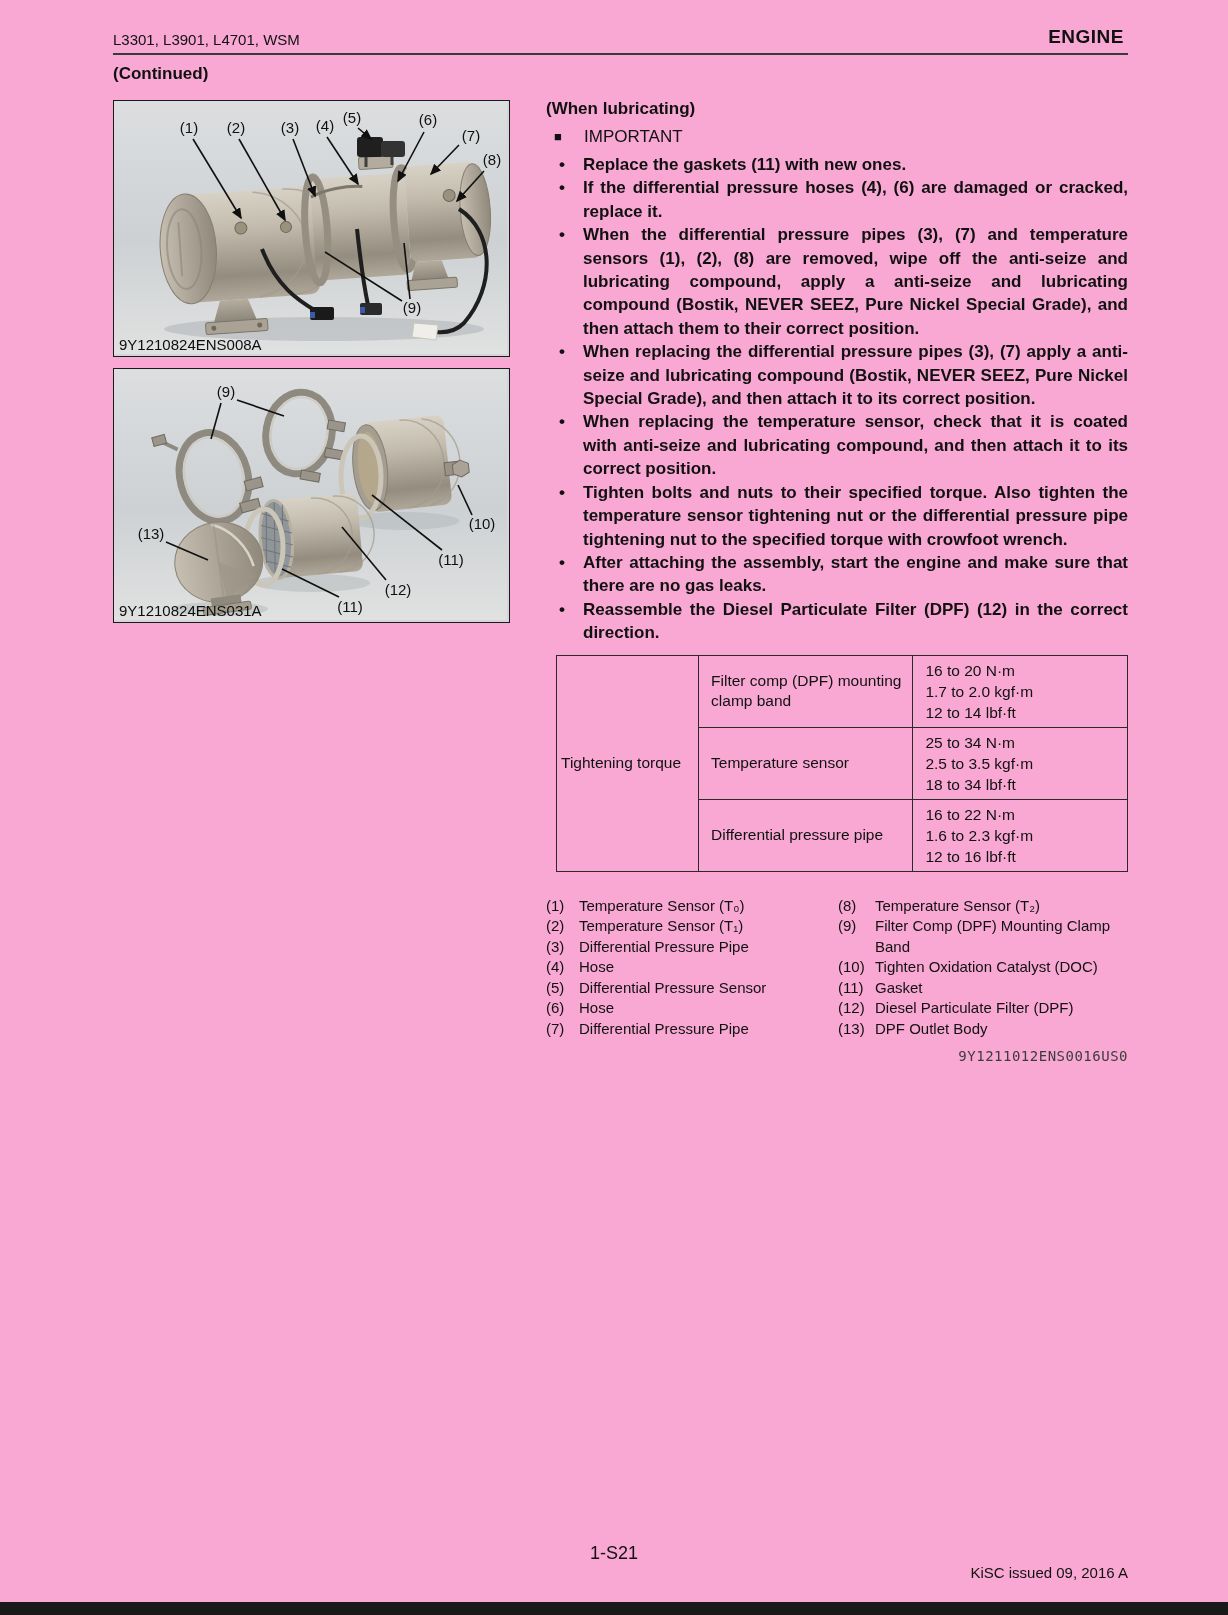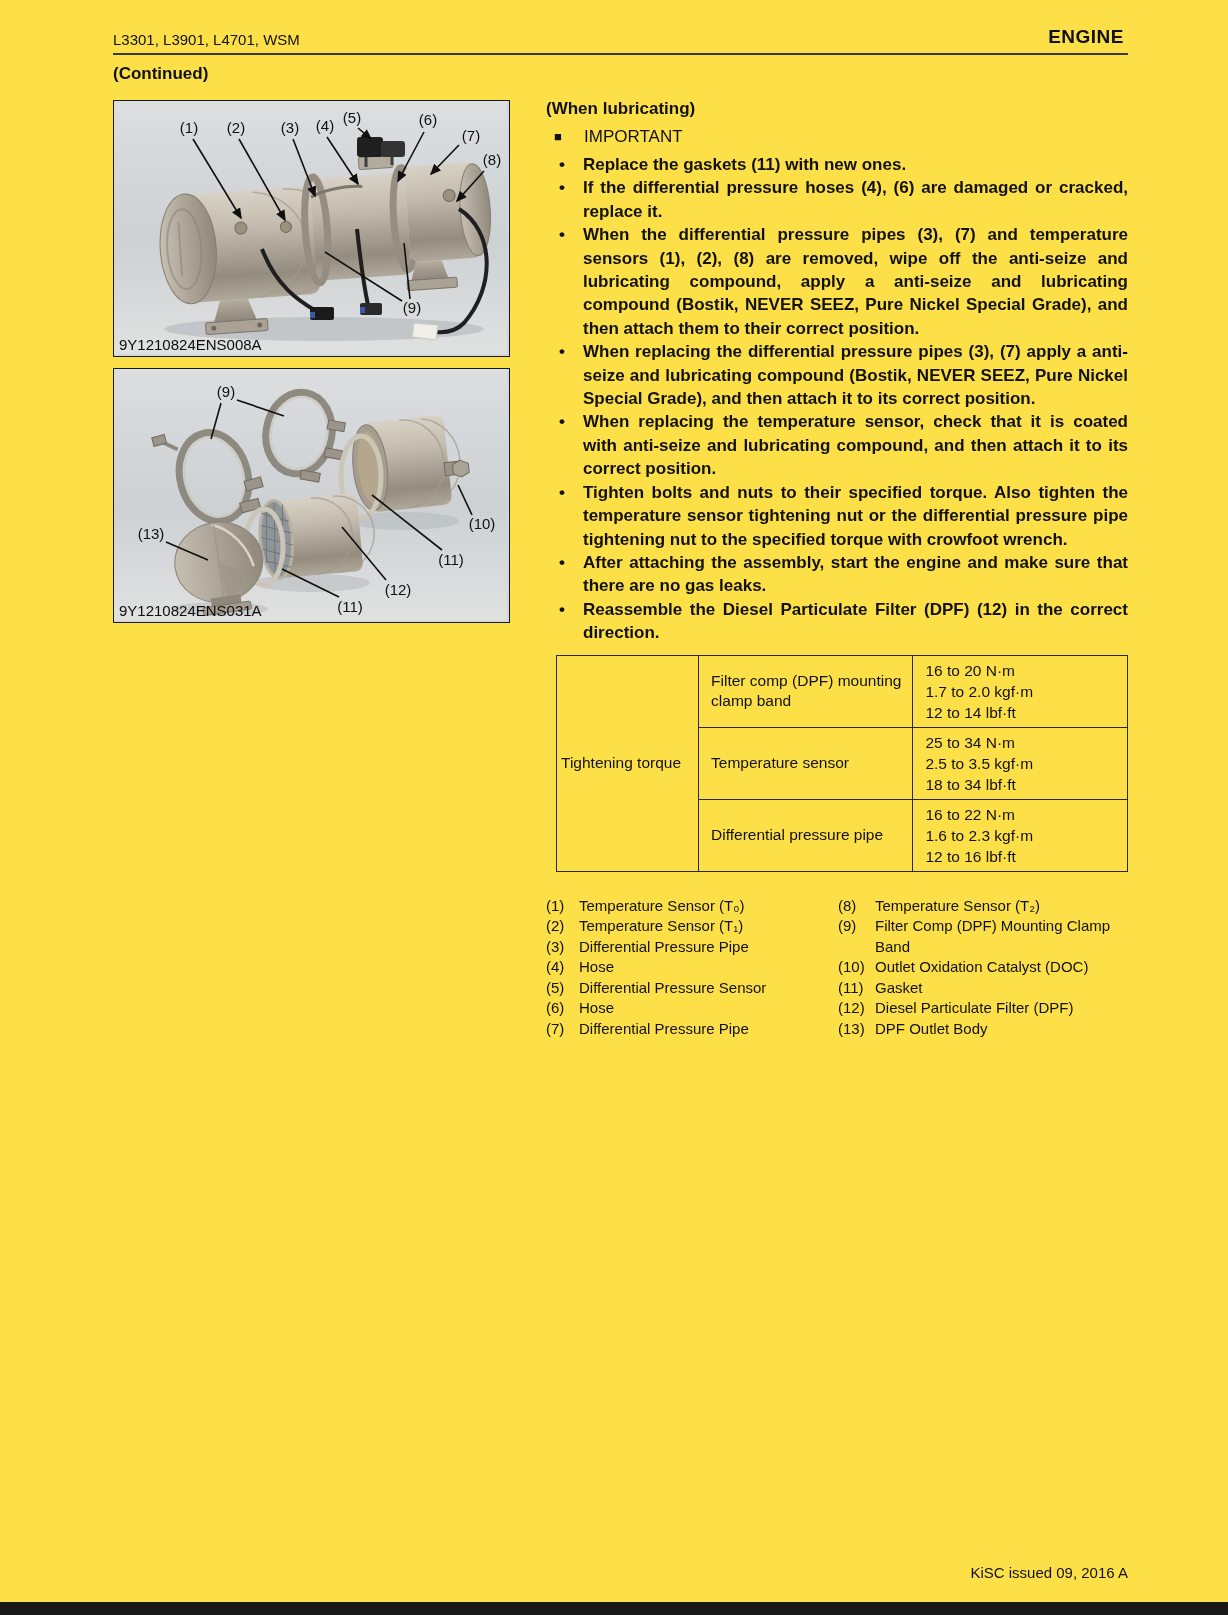--- a/index.html
+++ b/index.html
@@ -1,16 +1,16 @@
 <!DOCTYPE html>
 <html><head>
 <meta charset="utf-8">
 <style>
   html,body{margin:0;padding:0;background:#ffffff;}
-  .page{position:relative;width:1228px;height:1615px;background:#fde047;overflow:hidden;
+  .page{position:relative;width:1228px;height:1615px;background:#f9a8d4;overflow:hidden;
         font-family:"Liberation Sans","DejaVu Sans",sans-serif;color:#111;}
   
   .hdr-left{position:absolute;left:113px;top:31px;font-size:15px;}
   .hdr-right{position:absolute;right:104px;top:26px;font-size:19px;font-weight:bold;letter-spacing:.5px;}
   .hdr-rule{position:absolute;left:113px;top:53px;width:1015px;height:0;border-top:2px solid #3a3a3a;}
   .continued{position:absolute;left:113px;top:64px;font-size:17px;font-weight:bold;}
   
   .figure{position:absolute;left:113px;width:395px;border:1px solid #1a1a1a;background:#d4d7d9;}
   .figure.f1{top:100px;height:255px;}
   .figure.f2{top:368px;height:253px;}
@@ -352,35 +352,37 @@
         <div class="leg-item">
           <span class="leg-num">(8)</span>
           <span class="leg-label">Temperature Sensor (T₂)</span>
         </div>
         <div class="leg-item">
           <span class="leg-num">(9)</span>
           <span class="leg-label">Filter Comp (DPF) Mounting Clamp Band</span>
         </div>
         <div class="leg-item">
           <span class="leg-num">(10)</span>
-          <span class="leg-label">Outlet Oxidation Catalyst (DOC)</span>
+          <span class="leg-label">Tighten Oxidation Catalyst (DOC)</span>
         </div>
         <div class="leg-item">
           <span class="leg-num">(11)</span>
           <span class="leg-label">Gasket</span>
         </div>
         <div class="leg-item">
           <span class="leg-num">(12)</span>
           <span class="leg-label">Diesel Particulate Filter (DPF)</span>
         </div>
         <div class="leg-item">
           <span class="leg-num">(13)</span>
           <span class="leg-label">DPF Outlet Body</span>
         </div>
       </div>
     </div>
 
+    <div class="doc-code">9Y1211012ENS0016US0</div>
   </div>
 
+  <div class="pgnum">1-S21</div>
   <div class="kisc">KiSC issued 09, 2016 A</div>
   <div class="botbar"></div>
 
 </div>
 
 </body></html>

